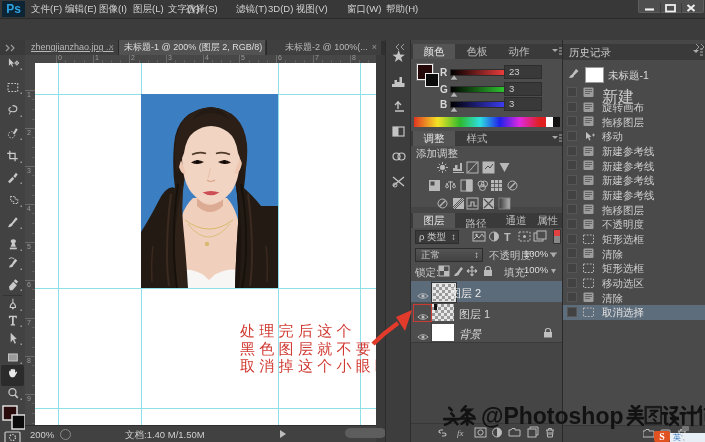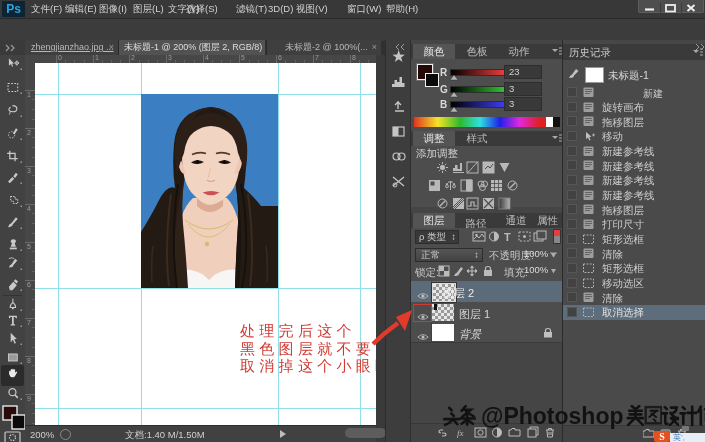--- a/index.html
+++ b/index.html
@@ -506,21 +506,21 @@
       <svg class="abs" style="left:138px;top:227px;" width="10" height="8">
         <path d="M2 2l2.5 4.5L7 2z" fill="#aaa"></path>
       </svg>
       <div class="abs" style="left:0;top:241px;width:152px;height:21px;background:#5c6b79;"></div>
       <div class="abs" style="left:6px;top:246px;"><svg width="12" height="8" viewBox="0 0 14 9">
           <path d="M1 4.5 Q7 -1 13 4.5 Q7 10 1 4.5 Z" fill="none" stroke="#bfbfbf" stroke-width="1"></path>
           <circle cx="7" cy="4.5" r="1.8" fill="#bfbfbf"></circle>
         </svg></div>
       <div class="abs" style="left:20px;top:241px;width:1px;height:21px;background:#47545f;"></div>
       <div class="abs" style="left:21px;top:243px;width:22px;height:17px;background-image:linear-gradient(45deg,#9a9a9a 25%,transparent 25%,transparent 75%,#9a9a9a 75%),linear-gradient(45deg,#9a9a9a 25%,transparent 25%,transparent 75%,#9a9a9a 75%);background-size:6px 6px;background-position:0 0,3px 3px;background-color:#e8e8e8;border:1px solid #ddd;outline:1px solid #333;"></div>
-      <div class="abs" style="left:32px;top:246px;color:#ececec;font-size:11px;text-align:right;">图层 2</div>
+      <div class="abs" style="left:39px;top:246px;color:#ececec;font-size:11px;text-align:right;">图层 2</div>
       <div class="abs" style="left:6px;top:267px;"><svg width="12" height="8" viewBox="0 0 14 9">
           <path d="M1 4.5 Q7 -1 13 4.5 Q7 10 1 4.5 Z" fill="none" stroke="#bfbfbf" stroke-width="1"></path>
           <circle cx="7" cy="4.5" r="1.8" fill="#bfbfbf"></circle>
         </svg></div>
       <div class="abs" style="left:20px;top:262px;width:1px;height:20px;background:#3f3f3f;"></div>
       <div class="abs" style="left:2px;top:264px;width:17px;height:16px;border:1px solid #cc3a33;"></div>
       <div class="abs" style="left:21px;top:264px;width:22px;height:17px;background-image:linear-gradient(45deg,#9a9a9a 25%,transparent 25%,transparent 75%,#9a9a9a 75%),linear-gradient(45deg,#9a9a9a 25%,transparent 25%,transparent 75%,#9a9a9a 75%);background-size:6px 6px;background-position:0 0,3px 3px;background-color:#e8e8e8;"></div>
       <div class="abs" style="left:23px;top:264px;width:3px;height:6px;background:#111;"></div>
       <div class="abs" style="left:48px;top:267px;color:#d8d8d8;font-size:11px;">图层 1</div>
       <div class="abs" style="left:6px;top:287px;"><svg width="12" height="8" viewBox="0 0 14 9">
@@ -575,21 +575,21 @@
       <svg class="abs" style="left:5px;top:27px;" width="12" height="12">
         <path d="M1 11 Q2 8 4 7.5 L8 2 L10.5 4 L6 8.5 Q6 11 1 11 Z" fill="#c0c0c0"></path>
       </svg>
       <div class="abs" style="left:22px;top:27px;width:17px;height:14px;background:#fff;border:1px solid #999;"></div>
       <div class="abs" style="left:45px;top:29px;color:#dadada;font-size:10.5px;">未标题-1</div>
       <div class="abs" style="left:4px;top:47.0px;width:8px;height:8px;background:#424242;border:1px solid #565656;"></div>
       <svg class="abs" style="left:20px;top:47.0px;" width="13" height="11">
         <rect x="0.5" y="0.5" width="10" height="9.5" rx="1" fill="#9d9d9d"></rect>
         <path d="M2 2.5h7M2 4.5h7M2 6.5h5" stroke="#555" stroke-width="0.8"></path>
       </svg>
-      <div class="abs" style="left:39px;top:46.5px;color:#cccccc;font-size:10px;margin-left:41px;">新建</div>
+      <div class="abs" style="left:39px;top:46.5px;color:#cccccc;font-size:16px;">新建</div>
       <div class="abs" style="left:4px;top:61.7px;width:8px;height:8px;background:#424242;border:1px solid #565656;"></div>
       <svg class="abs" style="left:20px;top:61.7px;" width="13" height="11">
         <rect x="0.5" y="0.5" width="10" height="9.5" rx="1" fill="#9d9d9d"></rect>
         <path d="M2 2.5h7M2 4.5h7M2 6.5h5" stroke="#555" stroke-width="0.8"></path>
       </svg>
       <div class="abs" style="left:39px;top:61.2px;color:#cccccc;font-size:10.5px;">旋转画布</div>
       <div class="abs" style="left:4px;top:76.3px;width:8px;height:8px;background:#424242;border:1px solid #565656;"></div>
       <svg class="abs" style="left:20px;top:76.3px;" width="13" height="11">
         <rect x="0.5" y="0.5" width="10" height="9.5" rx="1" fill="#9d9d9d"></rect>
         <path d="M2 2.5h7M2 4.5h7M2 6.5h5" stroke="#555" stroke-width="0.8"></path>
@@ -629,21 +629,21 @@
       <svg class="abs" style="left:20px;top:164.2px;" width="13" height="11">
         <rect x="0.5" y="0.5" width="10" height="9.5" rx="1" fill="#9d9d9d"></rect>
         <path d="M2 2.5h7M2 4.5h7M2 6.5h5" stroke="#555" stroke-width="0.8"></path>
       </svg>
       <div class="abs" style="left:39px;top:163.7px;color:#cccccc;font-size:10.5px;">拖移图层</div>
       <div class="abs" style="left:4px;top:178.8px;width:8px;height:8px;background:#424242;border:1px solid #565656;"></div>
       <svg class="abs" style="left:20px;top:178.8px;" width="13" height="11">
         <rect x="0.5" y="0.5" width="10" height="9.5" rx="1" fill="#9d9d9d"></rect>
         <path d="M2 2.5h7M2 4.5h7M2 6.5h5" stroke="#555" stroke-width="0.8"></path>
       </svg>
-      <div class="abs" style="left:39px;top:178.3px;color:#cccccc;font-size:10.5px;">打印尺寸</div>
+      <div class="abs" style="left:39px;top:178.3px;color:#cccccc;font-size:10.5px;">不透明度</div>
       <div class="abs" style="left:4px;top:193.5px;width:8px;height:8px;background:#424242;border:1px solid #565656;"></div>
       <svg class="abs" style="left:20px;top:193.5px;" width="13" height="11">
         <rect x="0.5" y="1" width="10" height="8.5" fill="none" stroke="#b5b5b5" stroke-dasharray="1.8 1.4"></rect>
       </svg>
       <div class="abs" style="left:39px;top:193.0px;color:#cccccc;font-size:10.5px;">矩形选框</div>
       <div class="abs" style="left:4px;top:208.2px;width:8px;height:8px;background:#424242;border:1px solid #565656;"></div>
       <svg class="abs" style="left:20px;top:208.2px;" width="13" height="11">
         <rect x="0.5" y="0.5" width="10" height="9.5" rx="1" fill="#9d9d9d"></rect>
         <path d="M2 2.5h7M2 4.5h7M2 6.5h5" stroke="#555" stroke-width="0.8"></path>
       </svg>

